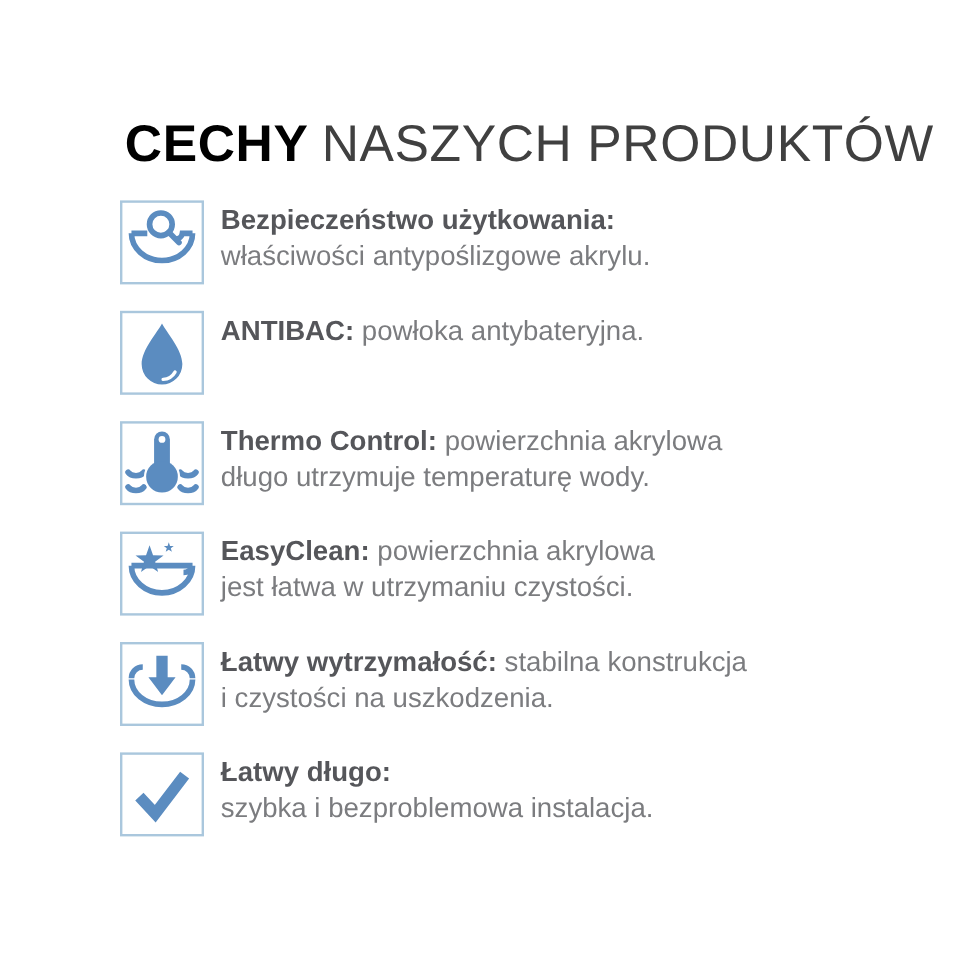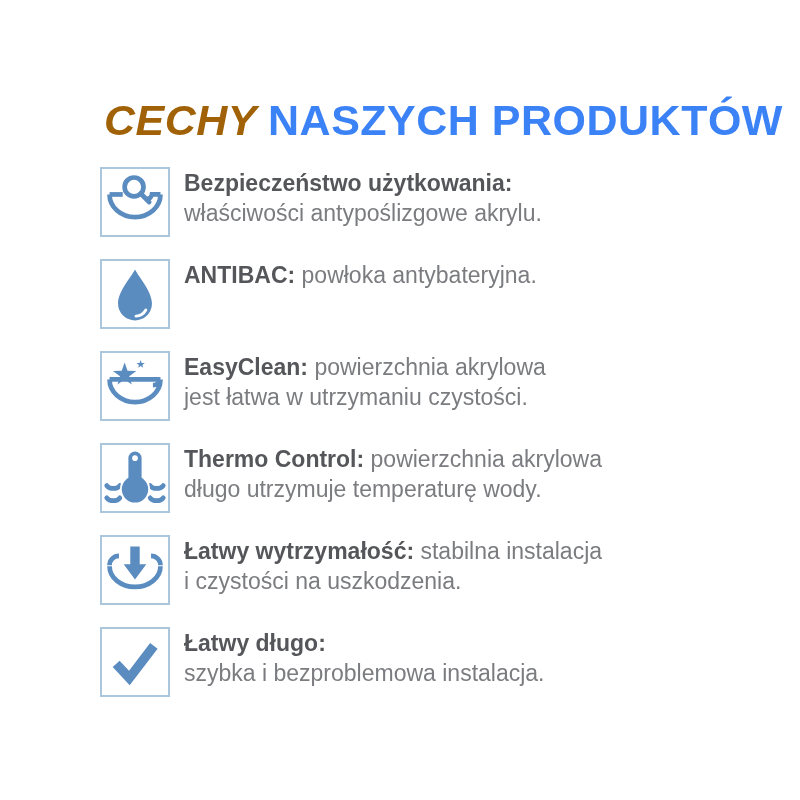--- a/index.html
+++ b/index.html
@@ -13,22 +13,22 @@
     overflow: hidden;
     position: relative;
   }
   .title {
     font-size: 43px;
     line-height: 50px;
     letter-spacing: 0.5px;
     margin-left: 4px;
     white-space: nowrap;
   }
-  .title-bold { font-weight: 700; color: #a16207; font-style: italic; }
-  .title-light { font-weight: 700; color: #3b82f6; margin-left: 11px; }
+  .title-bold { font-weight: 700; color: #000000; }
+  .title-light { font-weight: 400; color: #404040; margin-left: 11px; }
   .feature-list { margin-top: 22px; }
   .feature-row {
     display: flex;
     align-items: flex-start;
     height: 70px;
     margin-bottom: 22px;
   }
   .icon-box {
     flex: none;
     width: 70px;
@@ -91,36 +91,20 @@
       </div>
       <div class="feature-text">
         <div><span class="feature-heading">ANTIBAC:</span> <span>powłoka antybateryjna.</span></div>
         <div></div>
       </div>
     </div>
 
     <div class="feature-row">
       <div class="icon-box">
         <svg width="66" height="66" viewBox="0 0 70 70">
-          <path class="st" d="M8 28 h54"></path>
-          <path class="st" d="M61 29 q-1 5 -7 5"></path>
-          <path class="st" d="M8 28 a27 24 0 0 0 54 0"></path>
-          <polygon class="fl" points="24,10 27.1,18.8 36.4,19 28.9,24.6 31.6,33.5 24,28.2 16.4,33.5 19.1,24.6 11.6,19 20.9,18.8"></polygon>
-          <polygon class="fl" points="41,7.4 42.1,10.5 45.4,10.6 42.8,12.6 43.7,15.7 41,13.9 38.3,15.7 39.2,12.6 36.6,10.6 39.9,10.5"></polygon>
-        </svg>
-      </div>
-      <div class="feature-text">
-        <div><span class="feature-heading">EasyClean:</span> <span>powierzchnia akrylowa</span></div>
-        <div>jest łatwa w utrzymaniu czystości.</div>
-      </div>
-    </div>
-
-    <div class="feature-row">
-      <div class="icon-box">
-        <svg width="66" height="66" viewBox="0 0 70 70">
           <path class="stR" d="M5 43 a8 6 0 0 0 14 0"></path>
           <path class="stR" d="M26 43 a8 6 0 0 0 14 0"></path>
           <path class="stR" d="M51 43 a8 6 0 0 0 14 0"></path>
           <path class="stR" d="M5 56 a8 6 0 0 0 14 0"></path>
           <path class="stR" d="M26 56 a8 6 0 0 0 14 0"></path>
           <path class="stR" d="M51 56 a8 6 0 0 0 14 0"></path>
           <rect x="26.5" y="5.5" width="17" height="39" rx="8.5" fill="#ffffff"></rect>
           <circle cx="35" cy="47" r="16" fill="#ffffff"></circle>
           <rect x="28" y="7" width="14" height="36" rx="7" class="fl"></rect>
           <circle cx="35" cy="47" r="14" class="fl"></circle>
@@ -129,28 +113,44 @@
       </div>
       <div class="feature-text">
         <div><span class="feature-heading">Thermo Control:</span> <span>powierzchnia akrylowa</span></div>
         <div>długo utrzymuje temperaturę wody.</div>
       </div>
     </div>
 
     <div class="feature-row">
       <div class="icon-box">
         <svg width="66" height="66" viewBox="0 0 70 70">
+          <path class="st" d="M8 28 h54"></path>
+          <path class="st" d="M61 29 q-1 5 -7 5"></path>
+          <path class="st" d="M8 28 a27 24 0 0 0 54 0"></path>
+          <polygon class="fl" points="24,10 27.1,18.8 36.4,19 28.9,24.6 31.6,33.5 24,28.2 16.4,33.5 19.1,24.6 11.6,19 20.9,18.8"></polygon>
+          <polygon class="fl" points="41,7.4 42.1,10.5 45.4,10.6 42.8,12.6 43.7,15.7 41,13.9 38.3,15.7 39.2,12.6 36.6,10.6 39.9,10.5"></polygon>
+        </svg>
+      </div>
+      <div class="feature-text">
+        <div><span class="feature-heading">EasyClean:</span> <span>powierzchnia akrylowa</span></div>
+        <div>jest łatwa w utrzymaniu czystości.</div>
+      </div>
+    </div>
+
+    <div class="feature-row">
+      <div class="icon-box">
+        <svg width="66" height="66" viewBox="0 0 70 70">
           <path class="st" d="M8 31 a27 22 0 0 0 54 0"></path>
           <path class="st" d="M8 30 a10 10 0 0 1 10 -10"></path>
           <path class="st" d="M62 30 a10 10 0 0 0 -10 -10"></path>
           <polygon class="fl" points="30,10 40,10 40,29 47,29 35,45 23,29 30,29"></polygon>
         </svg>
       </div>
       <div class="feature-text">
-        <div><span class="feature-heading">Łatwy wytrzymałość:</span> <span>stabilna instalacja</span></div>
+        <div><span class="feature-heading">Łatwy wytrzymałość:</span> <span>stabilna konstrukcja</span></div>
         <div>i czystości na uszkodzenia.</div>
       </div>
     </div>
 
     <div class="feature-row">
       <div class="icon-box">
         <svg width="66" height="66" viewBox="0 0 70 70">
           <path d="M15 37 L29 52 L55 18" fill="none" stroke="#5b8cc0" stroke-width="10" stroke-linejoin="miter"></path>
         </svg>
       </div>

